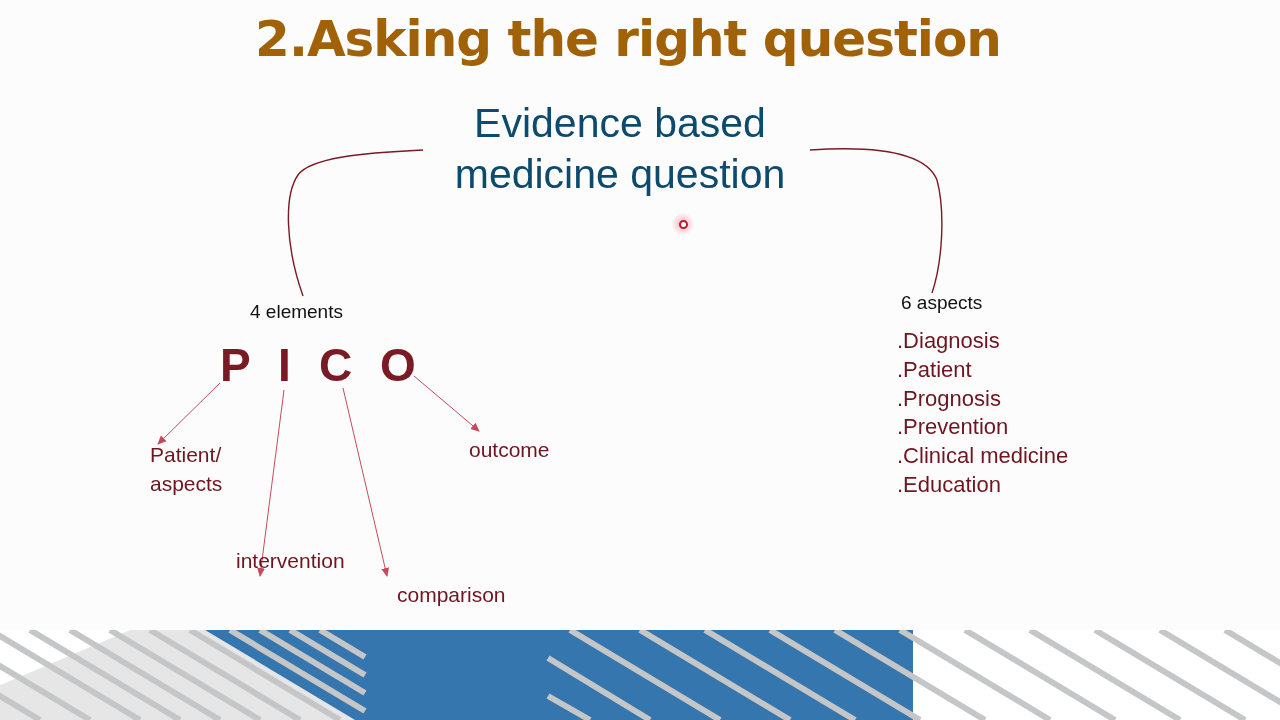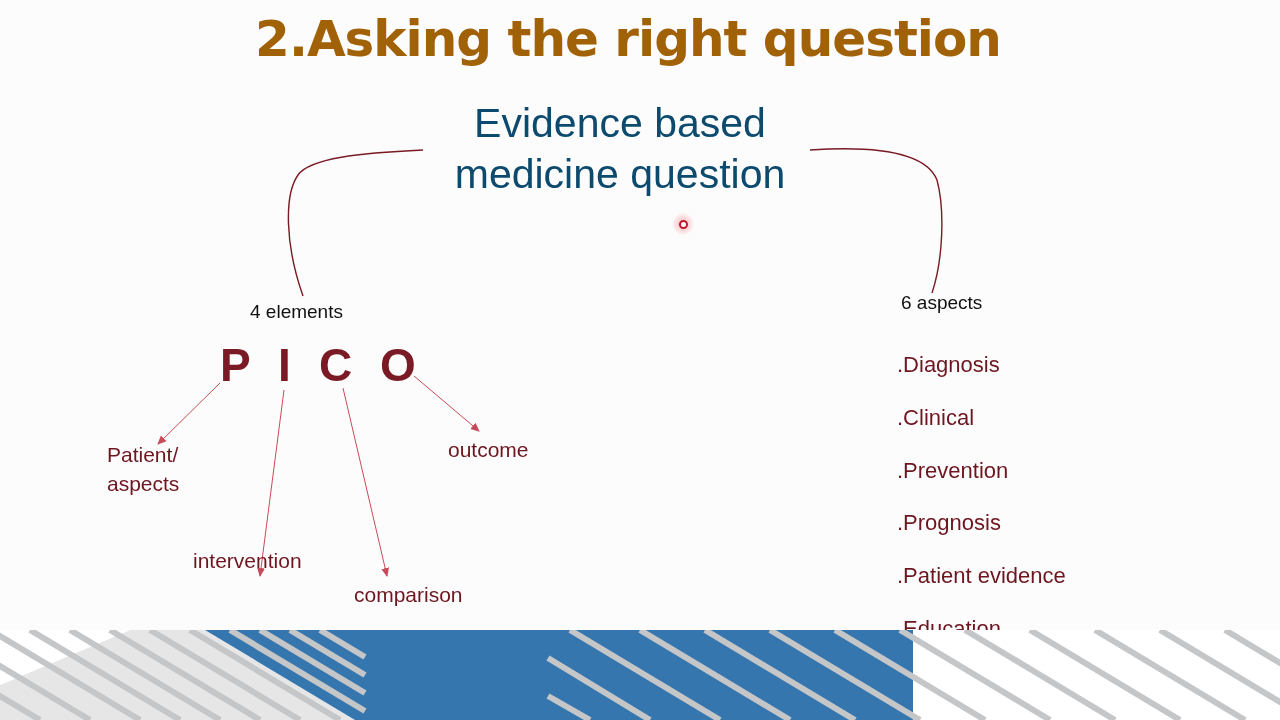--- a/index.html
+++ b/index.html
@@ -16,26 +16,26 @@
     .central {
       position:absolute; left:420px; top:98px; width:400px; text-align:center;
       font-size:41px; line-height:51px; color:#0c4a6e;
     }
     .lbl-black { position:absolute; font-size:19px; color:#111; }
     .pico {
       position:absolute; top:338px; font-size:46px; font-weight:bold; color:#7a1a24;
       line-height:54px;
     }
     .pico-label {
-      position:absolute; font-size:21px; color:#6e1620; line-height:29px;
+      position:absolute; font-size:21px; color:#6e1620; line-height:29px;margin-left:43px;
     }
     .aspects {
       position:absolute; left:897px; top:327px; margin:0; padding:0; list-style:none;
     }
-    .aspects li { font-size:22px; color:#6e1620; line-height:28.8px;margin-top:24px; }
+    .aspects li { font-size:22px; color:#6e1620; line-height:28.8px; }
     svg.lines { position:absolute; left:0; top:0; }
     .pointer {
       position:absolute; left:672px; top:213px; width:22px; height:22px; border-radius:50%;
       background:radial-gradient(circle, rgba(230,40,60,0.35) 0%, rgba(230,40,60,0.12) 50%, rgba(230,40,60,0) 75%);
     }
     .pointer-dot {
       position:absolute; left:679px; top:220px; width:5px; height:5px; border-radius:50%;
       border:2px solid #c0182c; background:#fff; box-sizing:content-box;
     }
     .band { position:absolute; left:0; top:630px; width:1280px; height:90px; }
@@ -73,29 +73,29 @@
 <div class="pico" style="left:278px;">I</div>
 <div class="pico" style="left:319px;">C</div>
 <div class="pico" style="left:380px;">O</div>
 
 <div class="pico-label" style="left:107px; top:440px;">
   <div>Patient/</div>
   <div>aspects</div>
 </div>
 <div class="pico-label" style="left:193px; top:546px;">intervention</div>
 <div class="pico-label" style="left:354px; top:580px;">comparison</div>
-<div class="pico-label" style="left:448px; top:435px;">outcome</div>
+<div class="pico-label" style="left:426px; top:435px;">outcome</div>
 
 <div class="lbl-black" style="left:901px; top:292px;">6 aspects</div>
 <ul class="aspects">
   <li>.Diagnosis</li>
-  <li>.Clinical</li>
+  <li>.Patient</li>
+  <li>.Prognosis</li>
   <li>.Prevention</li>
-  <li>.Prognosis</li>
-  <li>.Patient evidence</li>
+  <li>.Clinical medicine</li>
   <li>.Education</li>
 </ul>
 
 <div class="pointer"></div>
 <div class="pointer-dot"></div>
 
 <svg class="band" width="1280" height="90" viewBox="0 0 1280 90">
   <defs>
     <clipPath id="bandclip">
         <rect x="0" y="0" width="1280" height="90"></rect>

